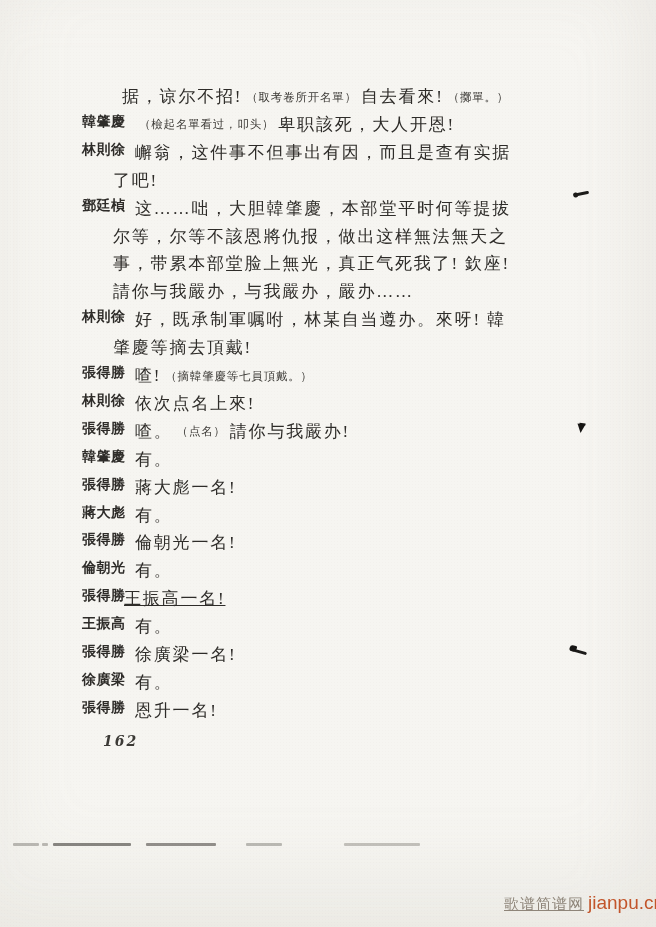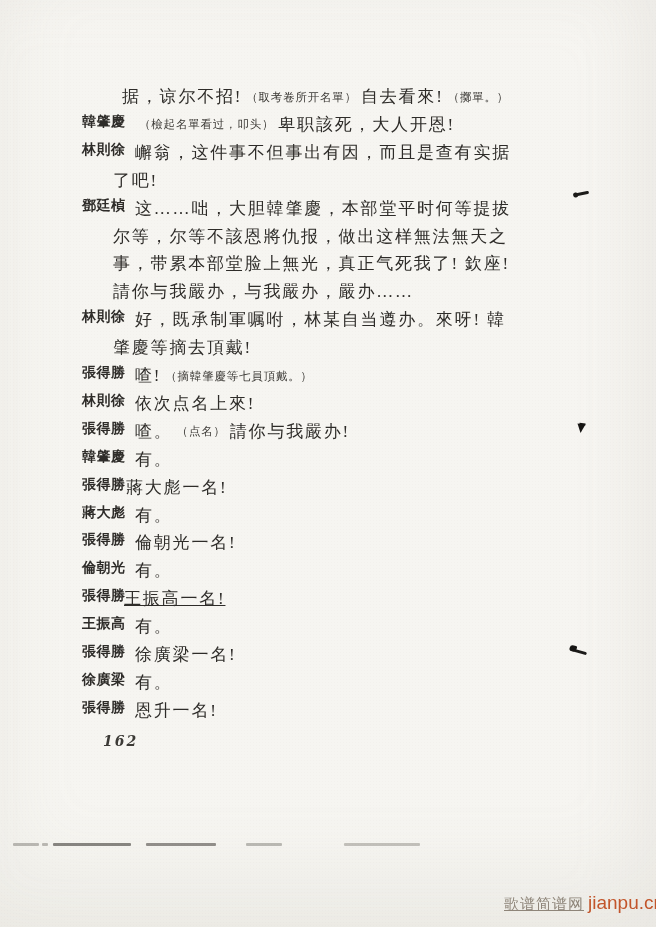--- a/index.html
+++ b/index.html
@@ -106,21 +106,21 @@
       <div class="line" style="top: 419.8px;">
         <span class="speaker">張得勝</span>
         <span class="dialogue" style="left: 135px;"><span class="seg">喳。</span><span class="seg small">（点名）</span><span class="seg">請你与我嚴办!</span></span>
       </div>
       <div class="line" style="top: 447.7px;">
         <span class="speaker">韓肇慶</span>
         <span class="dialogue" style="left: 135px;"><span class="seg">有。</span></span>
       </div>
       <div class="line" style="top: 475.6px;">
         <span class="speaker">張得勝</span>
-        <span class="dialogue" style="left: 126px;"><span class="seg">蔣大彪一名!</span></span>
+        <span class="dialogue" style="left: 135px;"><span class="seg">蔣大彪一名!</span></span>
       </div>
       <div class="line" style="top: 503.5px;">
         <span class="speaker">蔣大彪</span>
         <span class="dialogue" style="left: 135px;"><span class="seg">有。</span></span>
       </div>
       <div class="line" style="top: 531.4px;">
         <span class="speaker">張得勝</span>
         <span class="dialogue" style="left: 135px;"><span class="seg">倫朝光一名!</span></span>
       </div>
       <div class="line" style="top: 559.3px;">

